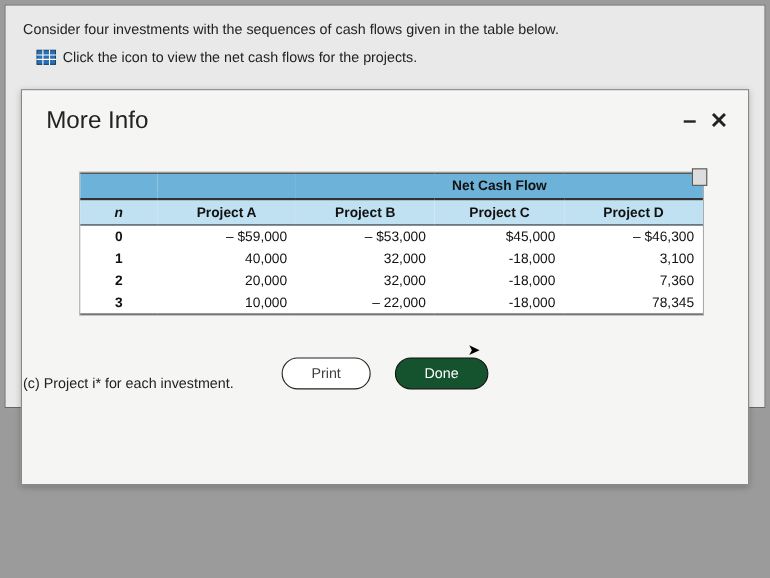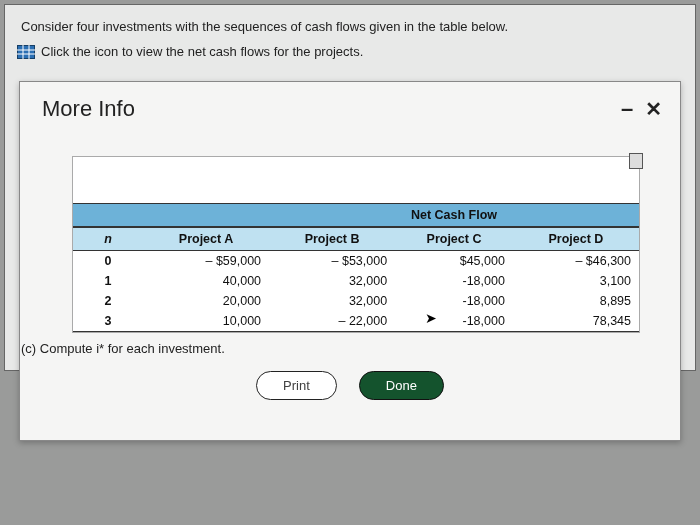--- a/index.html
+++ b/index.html
@@ -23,20 +23,21 @@
     font-size: 13px;
     color: #222;
   }
   .link-row {
     padding: 4px 16px 10px 12px;
     font-size: 13px;
     color: #222;
     display: flex;
     align-items: center;
     gap: 6px;
+    margin-left: 16px;
   }
   .link-row svg { flex: 0 0 auto; }
   .dialog {
     position: absolute;
     left: 14px;
     right: 14px;
     top: 76px;
     height: 360px;
     background: #f5f5f4;
     border: 1px solid #888;
@@ -67,21 +68,20 @@
     top: -4px;
     width: 14px; height: 16px;
     border: 1px solid #555;
     background: #ddd;
   }
   table {
     width: 100%;
     border-collapse: collapse;
     font-size: 12.5px;
     color: #111;
-    margin-top: 46px;
   }
   thead tr.super th {
     background: #6db2d8;
     border-top: 1px solid #333;
     border-bottom: 2px solid #333;
     font-weight: 700;
     padding: 4px 0;
   }
   thead tr.super th.blank {
     background: #6db2d8;
@@ -211,37 +211,37 @@
             <td>40,000</td>
             <td>32,000</td>
             <td>-18,000</td>
             <td>3,100</td>
           </tr>
           <tr>
             <td>2</td>
             <td>20,000</td>
             <td>32,000</td>
             <td>-18,000</td>
-            <td>8,895</td>
+            <td>7,360</td>
           </tr>
           <tr>
             <td>3</td>
             <td>10,000</td>
             <td>– 22,000</td>
             <td>-18,000</td>
             <td>78,345</td>
           </tr>
         </tbody>
       </table>
     </div>
 
     <div class="dialog-buttons">
       <button class="btn btn-print">Print</button>
       <button class="btn btn-done">Done</button>
     </div>
   </div>
 
   <div class="bottom">
-    <p>(c) Compute i* for each investment.</p>
+    <p>(c) Project i* for each investment.</p>
   </div>
 
   <div class="cursor">➤</div>
 </div>
 
 </body></html>

